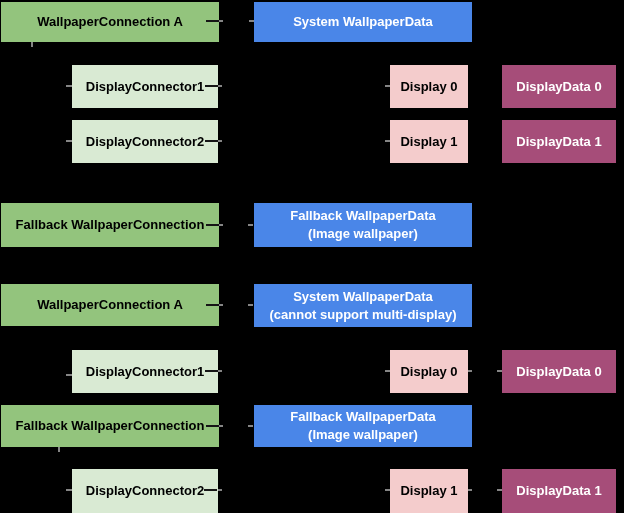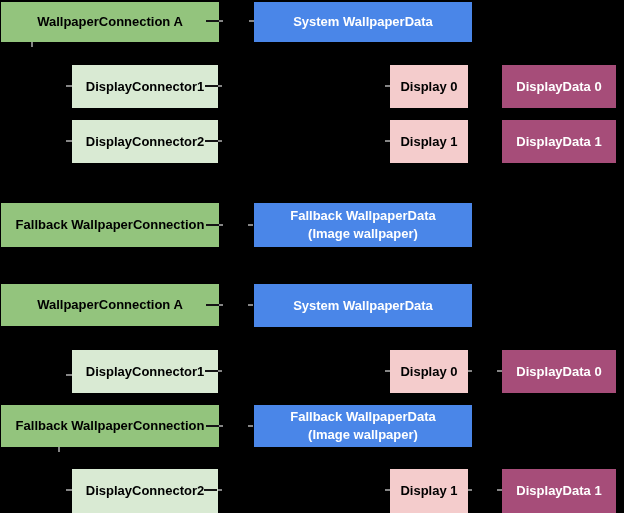--- a/index.html
+++ b/index.html
@@ -67,20 +67,21 @@
 
   <div class="box blue" style="left:254px; top:203px; width:218px; height:44px">
     <span>Fallback WallpaperData</span>
     <span>(Image wallpaper)</span>
   </div>
 
   <div class="box green" style="left:1px; top:284px; width:218px; height:42px">WallpaperConnection A</div>
 
   <div class="box blue" style="left:254px; top:284px; width:218px; height:43px">
     <span>System WallpaperData</span>
+    <span>(cannot support multi-display)</span>
   </div>
 
   <div class="box pale" style="left:72px; top:350px; width:146px; height:43px">DisplayConnector1</div>
 
   <div class="box pink" style="left:390px; top:350px; width:78px; height:43px">Display 0</div>
 
   <div class="box plum" style="left:502px; top:350px; width:114px; height:43px">DisplayData 0</div>
 
   <div class="box green" style="left:1px; top:405px; width:218px; height:42px">Fallback WallpaperConnection</div>
 

